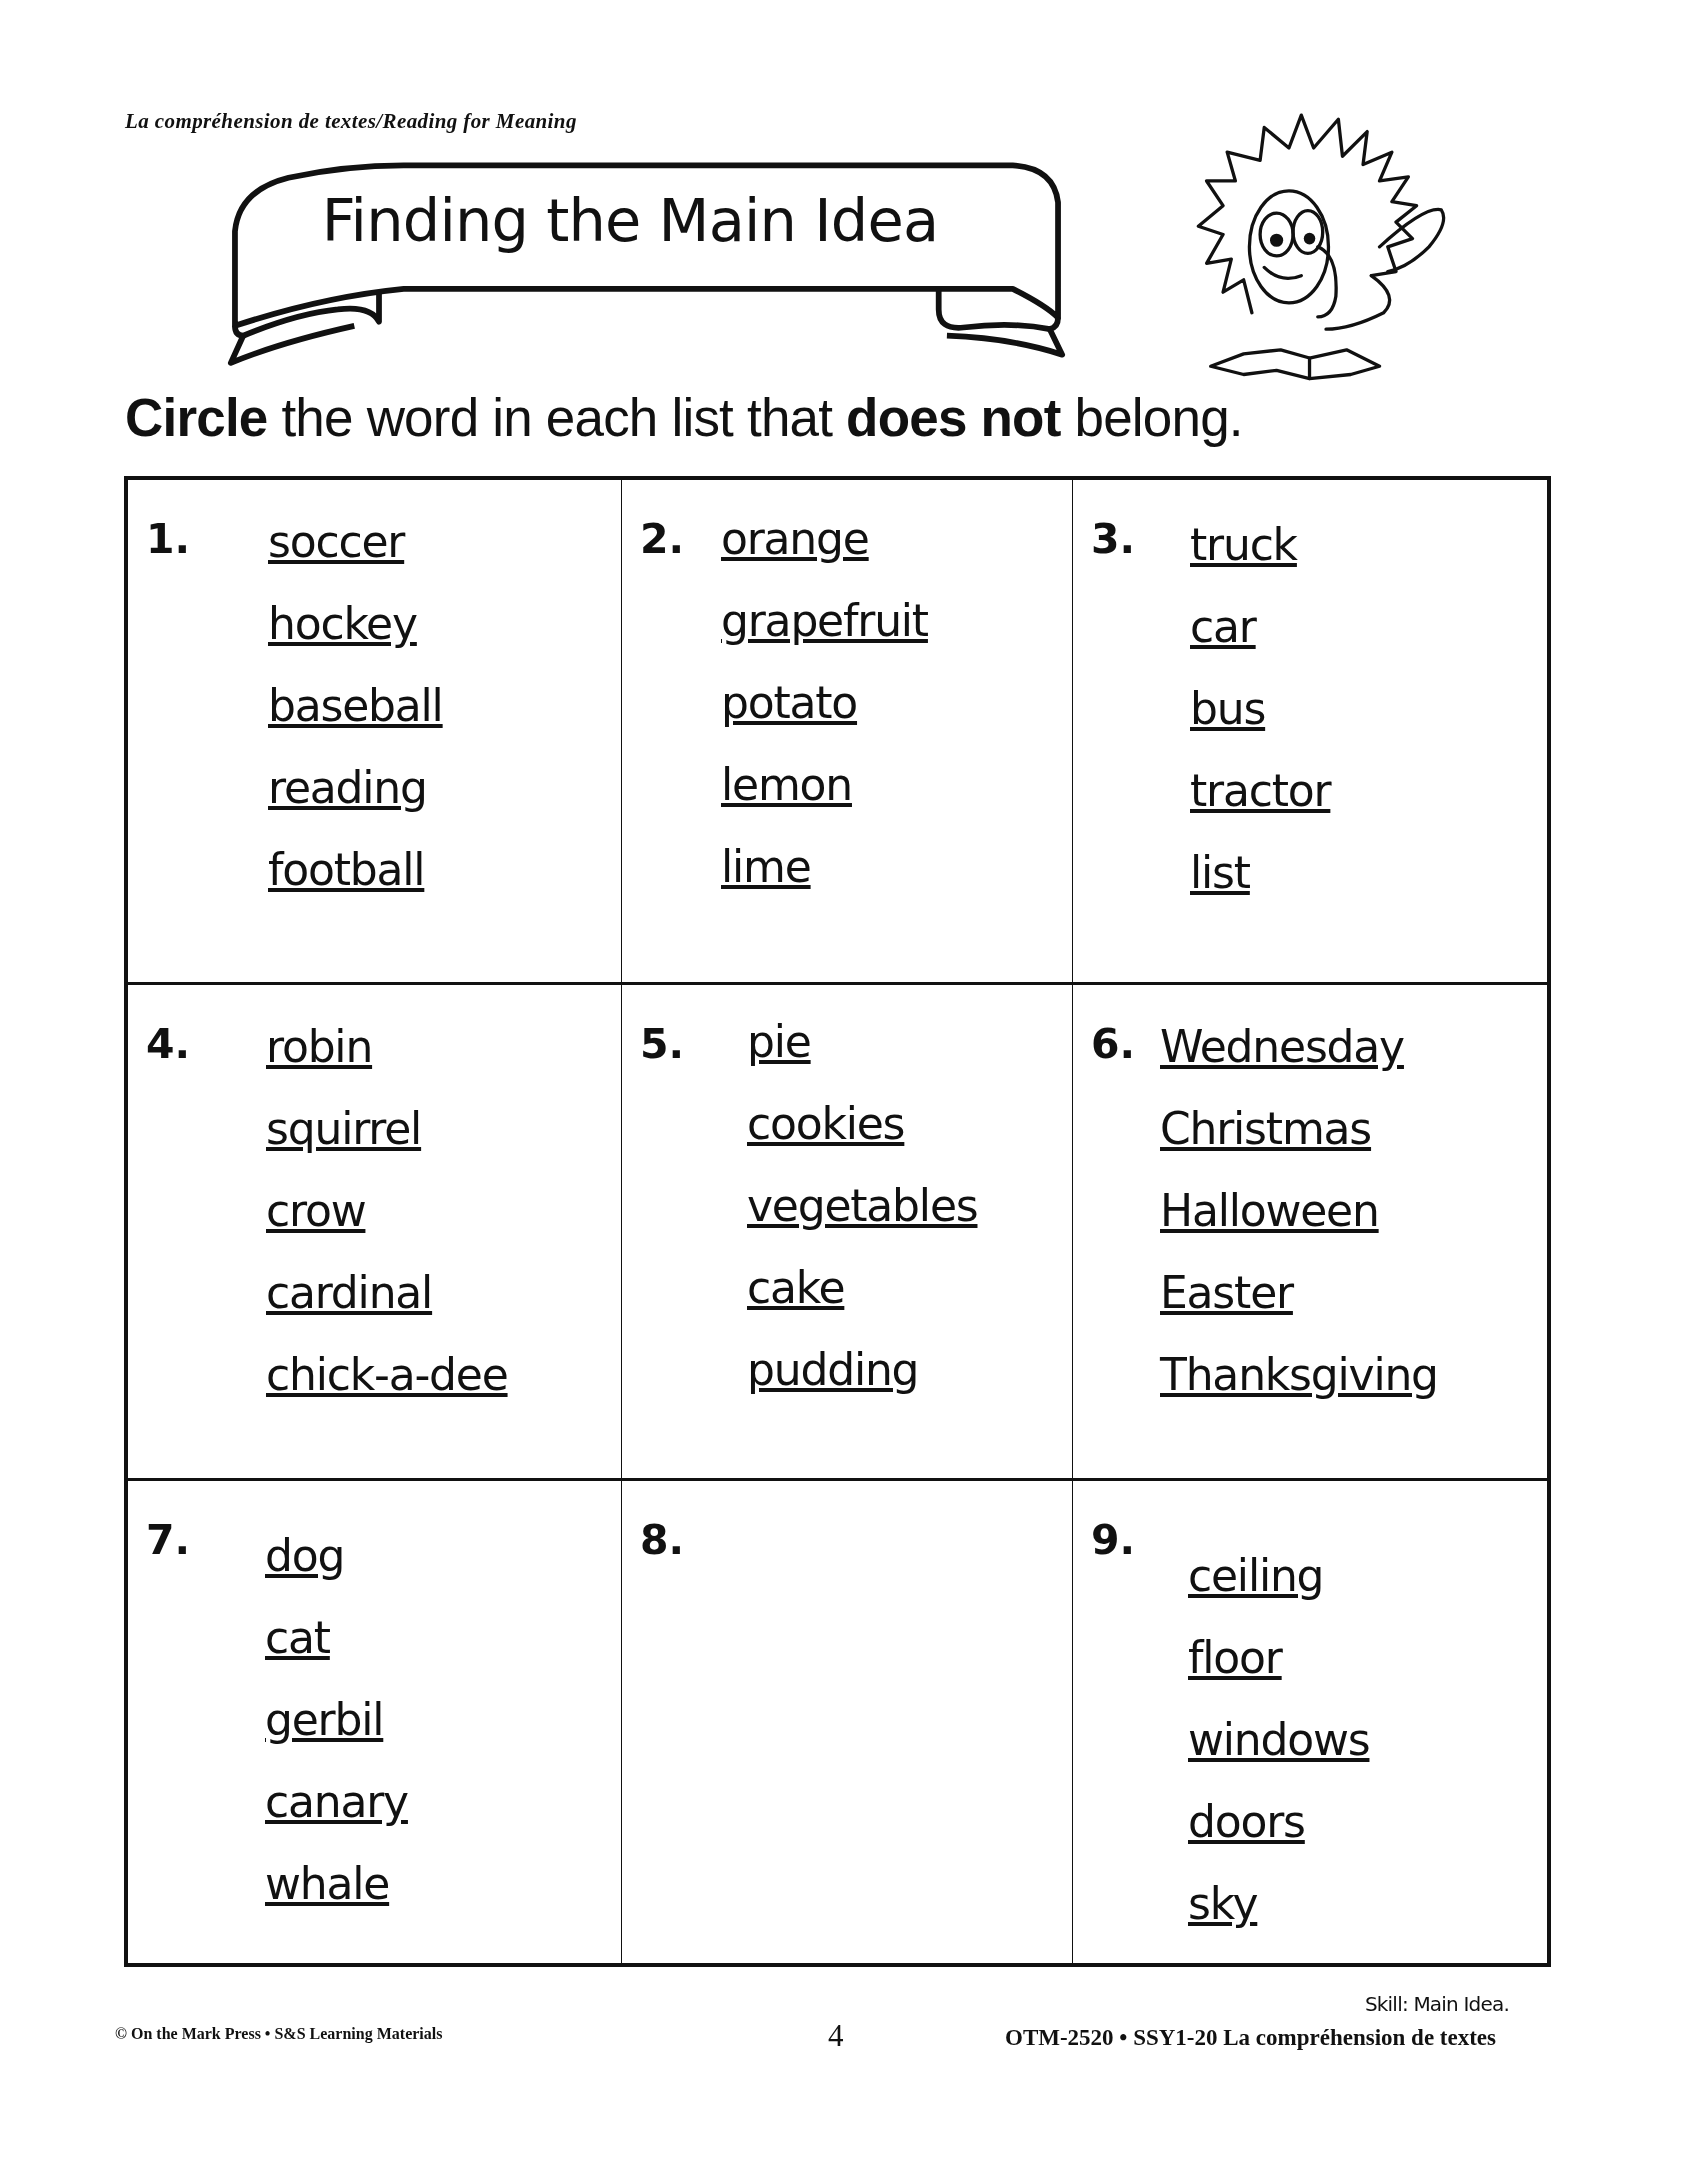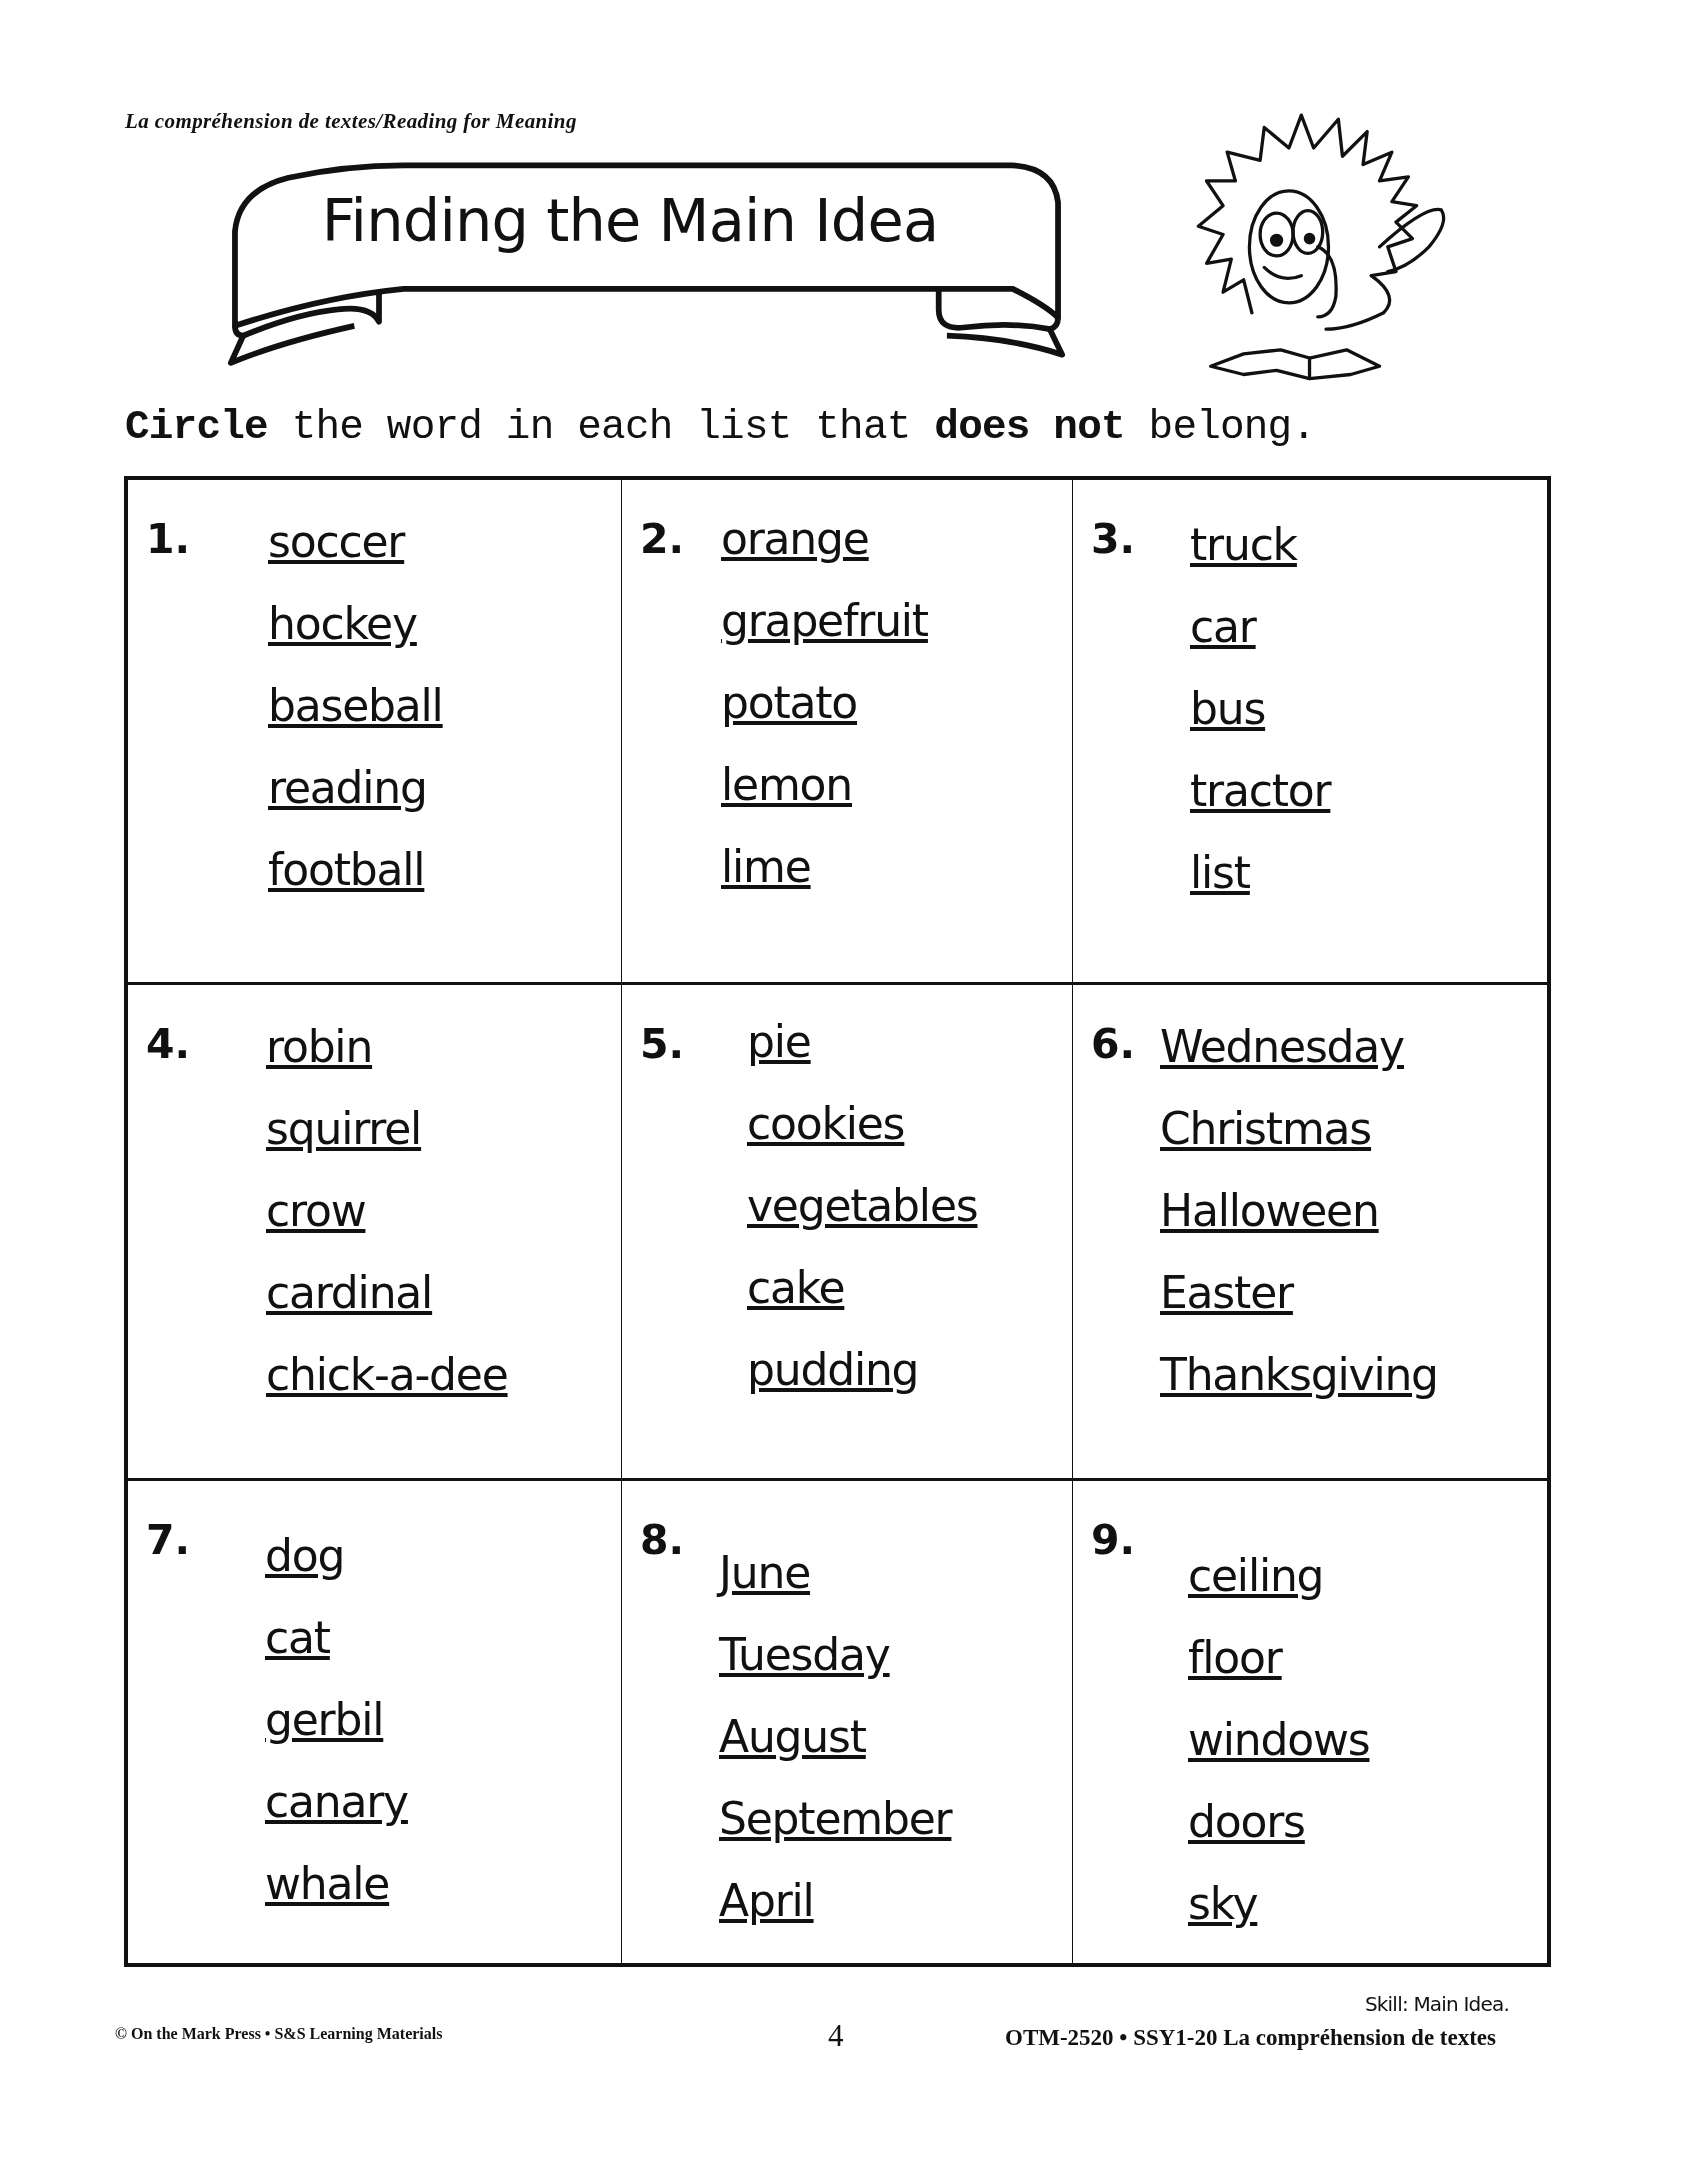--- a/index.html
+++ b/index.html
@@ -27,23 +27,23 @@
       width: 634px; text-align: center;
       font-family: "DejaVu Sans", sans-serif;
       font-size: 59px; letter-spacing: -0.8px;
       font-weight: normal;
     }
     .mascot {
       position: absolute; left: 1186px; top: 82px;
       width: 280px; height: 305px;
     }
     .instruction {
-      position: absolute; left: 125px; top: 404px;
-      font-family: Liberation Mono, monospace;
-      font-size: 41px; letter-spacing: -0.8px;
+      position: absolute; left: 125px; top: 387px;
+      font-family: Liberation Sans, sans-serif;
+      font-size: 53px; letter-spacing: -0.8px;
     }
     .instruction b { font-weight: bold; }
     .grid {
       position: absolute; left: 124px; top: 476px;
       width: 1427px; height: 1491px;
       border: 4.1px solid #111;
       box-sizing: border-box;
       display: grid;
       grid-template-columns: 494px 451px 1fr;
       grid-template-rows: 505px 496px 1fr;
@@ -209,27 +209,20 @@
     <ul class="cell-words" style="left:137px; top:46px;">
       <li>dog</li>
       <li>cat</li>
       <li>gerbil</li>
       <li>canary</li>
       <li>whale</li>
     </ul>
   </div>
   <div class="cell row3">
     <span class="cell-num">8.</span>
-    <ul class="cell-words" style="left:97px; top:63px;">
-      <li>June</li>
-      <li>Tuesday</li>
-      <li>August</li>
-      <li>September</li>
-      <li>April</li>
-    </ul>
   </div>
   <div class="cell col3 row3">
     <span class="cell-num">9.</span>
     <ul class="cell-words" style="left:115px; top:66px;">
       <li>ceiling</li>
       <li>floor</li>
       <li>windows</li>
       <li>doors</li>
       <li>sky</li>
     </ul>

